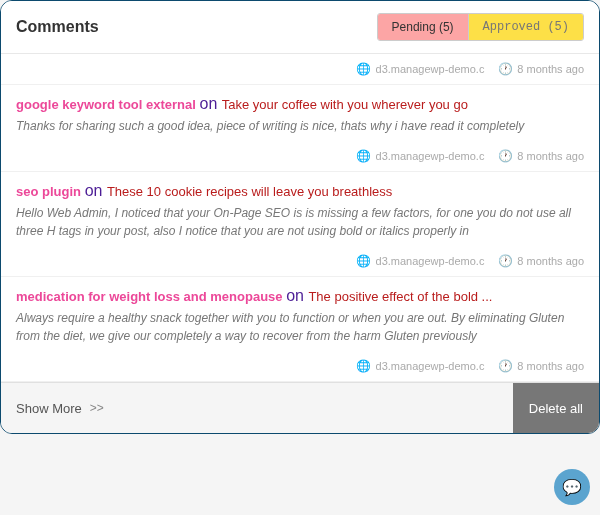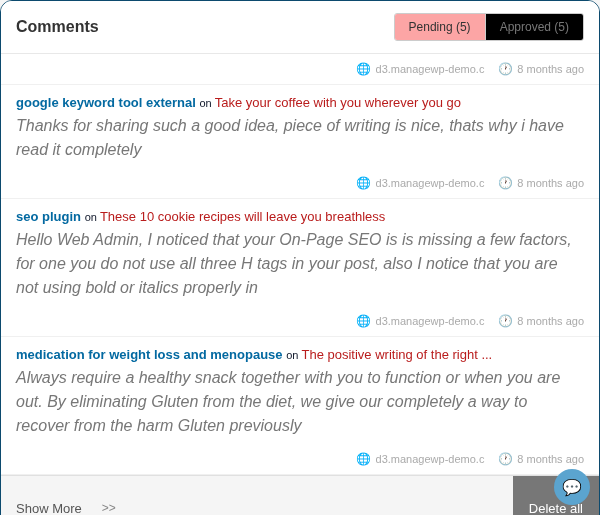--- a/index.html
+++ b/index.html
@@ -55,57 +55,58 @@
       color: #333;
       font-weight: normal;
     }
 
     .tab-btn:first-child {
       border-right: 1px solid #ccc;
       background: #fca5a5;
     }
 
     .tab-btn:last-child {
-      background: #000000;
+      background: #fde047;
       color: #777;
+      font-family: Liberation Mono, monospace;
     }
 
     .comments-list {
       background: #fff;
     }
 
     .comment-item {
       padding: 10px 15px 0 15px;
       border-bottom: 1px solid #f0f0f0;
     }
 
     .comment-item:first-child {
       border-top: none;
     }
 
     .comment-author {
       font-weight: bold;
-      color: #0369a1;
+      color: #ec4899;
       font-size: 13px;
     }
 
     .comment-on {
-      color: #0f172a;
-      font-size: 11px;
+      color: #4c1d95;
+      font-size: 16px;
     }
 
     .comment-link {
       color: #b91c1c;
       font-size: 13px;
       text-decoration: none;
     }
 
     .comment-text {
       color: #777;
-      font-size: 16px;
+      font-size: 12px;
       font-style: italic;
       line-height: 1.5;
       margin: 4px 0 8px 0;
     }
 
     .comment-meta {
       display: flex;
       justify-content: flex-end;
       align-items: center;
       padding: 6px 0 8px 0;
@@ -139,36 +140,36 @@
 
     .show-more-btn {
       background: none;
       border: none;
       color: #555;
       font-size: 13px;
       cursor: pointer;
       padding: 15px 15px;
       display: flex;
       align-items: center;
-      gap: 20px;
+      gap: 8px;
     }
 
     .show-more-arrows {
       color: #888;
       font-size: 12px;
     }
 
     .delete-all-btn {
       background: #777;
       color: #fff;
       border: none;
       padding: 12px 16px;
       font-size: 13px;
       cursor: pointer;
-      height: 64px;
+      height: 50px;
     }
 
     .chat-icon {
       position: fixed;
       bottom: 10px;
       right: 10px;
       width: 36px;
       height: 36px;
       background: #5ba4cf;
       border-radius: 50%;
@@ -249,21 +250,21 @@
           <span class="meta-icon">🕐</span>
           <span>8 months ago</span>
         </span>
       </div>
     </div>
 
     <div class="comment-item">
       <div>
         <span class="comment-author">medication for weight loss and menopause</span>
         <span class="comment-on"> on </span>
-        <a class="comment-link" href="#">The positive writing of the right ...</a>
+        <a class="comment-link" href="#">The positive effect of the bold ...</a>
       </div>
       <div class="comment-text">Always require a healthy snack together with you to function or when you are out. By eliminating Gluten from the diet, we give our completely a way to recover from the harm Gluten previously</div>
       <div class="comment-meta">
         <span class="meta-item">
           <span class="meta-icon">🌐</span>
           <span>d3.managewp-demo.c</span>
         </span>
         <span class="meta-item">
           <span class="meta-icon">🕐</span>
           <span>8 months ago</span>

